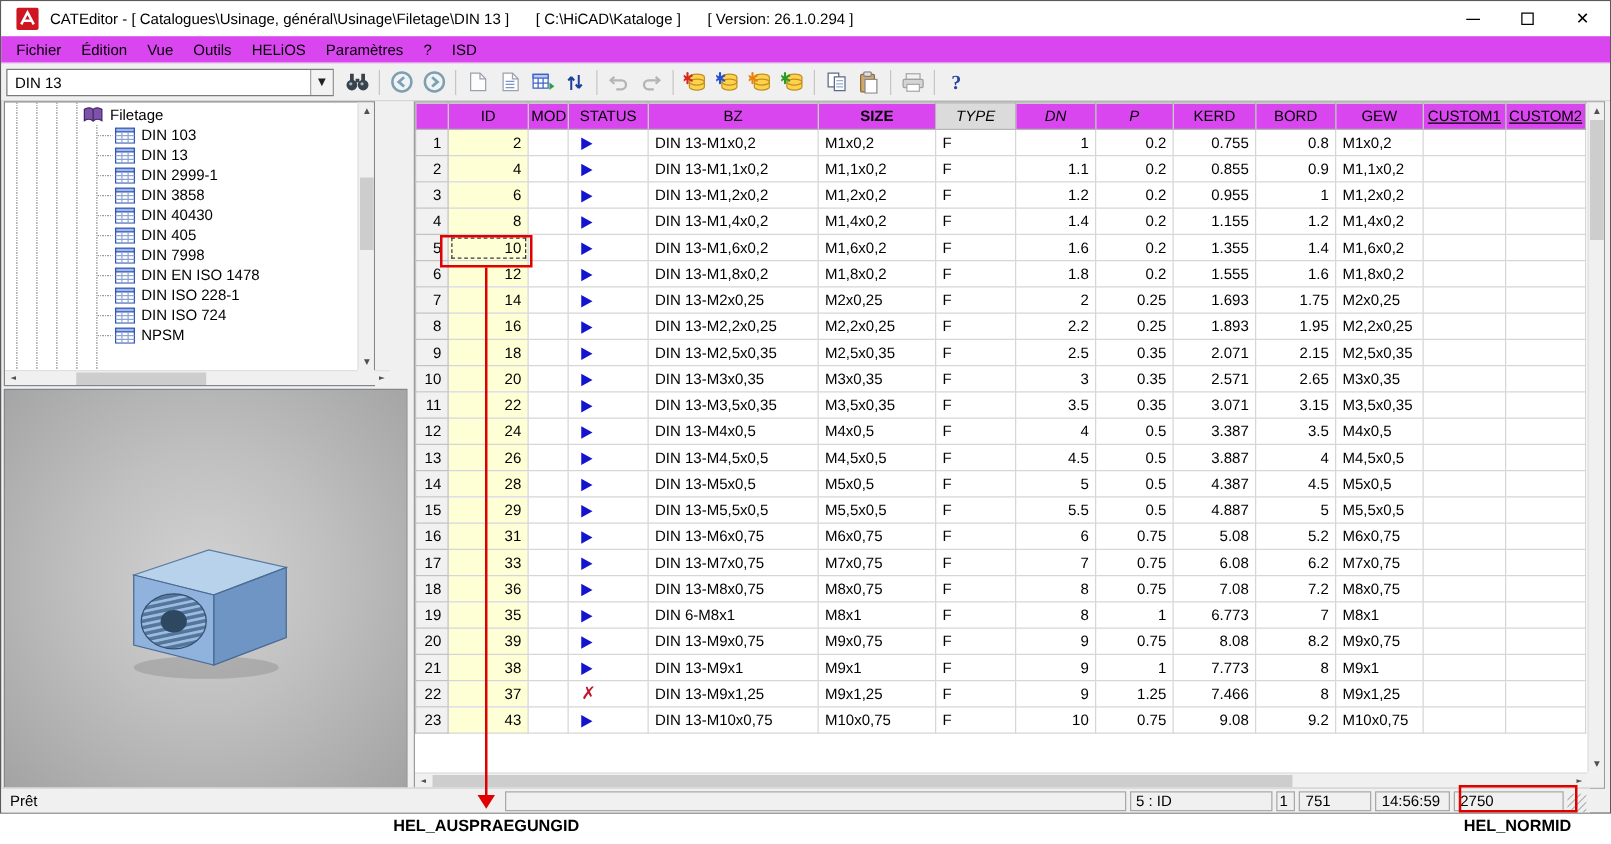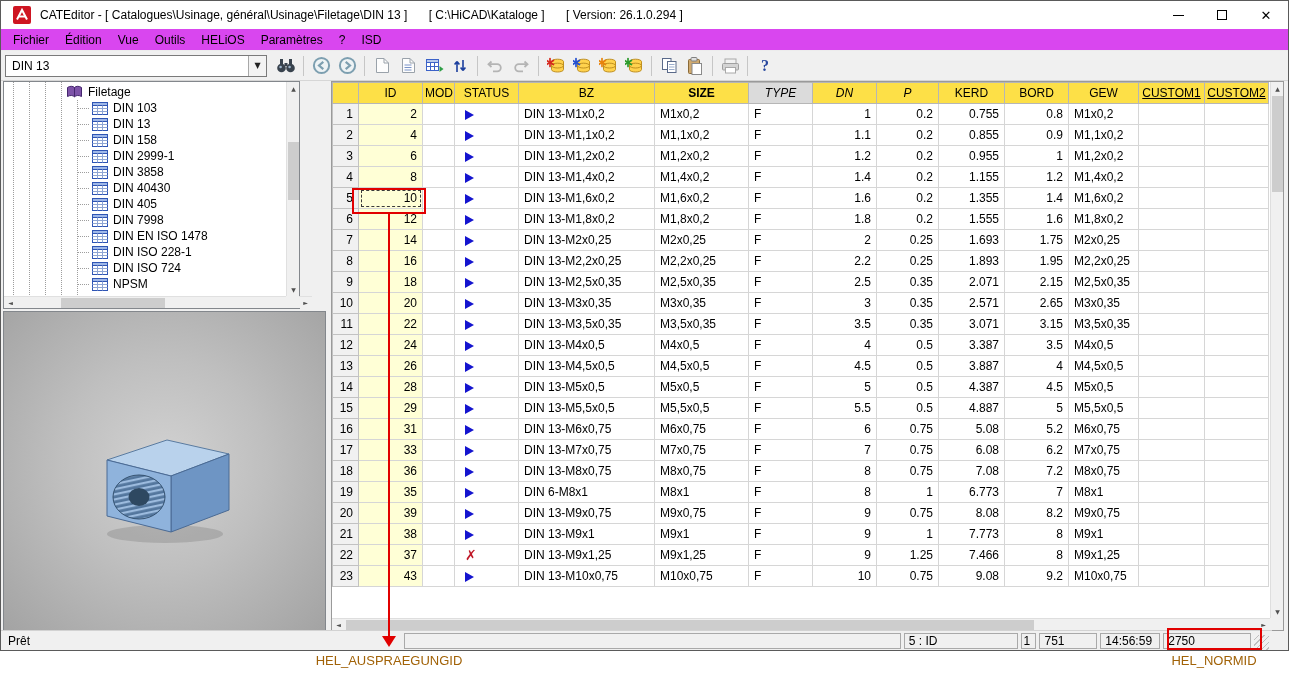--- a/index.html
+++ b/index.html
@@ -66,21 +66,21 @@
   .sb-arrow.v{height:13px}
   .thumb{background:#cdcdcd}
 
   
   .table-area{position:absolute;left:330px;top:80px;width:953px;height:550px;background:#fff;border:1px solid #9a9a9a}
   table{border-collapse:collapse;table-layout:fixed;width:936px;font-size:12px}
   col.c-num{width:26px}col.c-id{width:64px}col.c-mod{width:32px}col.c-status{width:64px}
   col.c-bz{width:136px}col.c-size{width:94px}col.c-type{width:64px}col.c-dn{width:64px}
   col.c-p{width:62px}col.c-kerd{width:66px}col.c-bord{width:64px}col.c-gew{width:70px}
   col.c-c1{width:66px}col.c-c2{width:64px}
-  thead th{background:#fde047;border:1px solid #b6b6b6;font-weight:normal;text-align:center;height:21px;overflow:hidden;white-space:nowrap;padding:0 2px}
+  thead th{background:#d946ef;border:1px solid #b6b6b6;font-weight:normal;text-align:center;height:21px;overflow:hidden;white-space:nowrap;padding:0 2px}
   th.h-size{font-weight:bold}
   th.h-type{font-style:italic;background:#dbdbdb}
   th.h-dn,th.h-p{font-style:italic}
   th.h-c1,th.h-c2{text-decoration:underline}
   tbody td{border:1px solid #d6d6d6;height:21px;padding:0 5px;white-space:nowrap;overflow:hidden;background:#fff}
   td.c-num{background:#f1f1f1;border-color:#c2c2c2;text-align:right}
   td.c-id{background:#ffffd6;text-align:right}
   td.r{text-align:right}
   td.cell-selected{outline:1px dashed #3a3a3a;outline-offset:-3px}
   .status-play{display:inline-block;width:0;height:0;border-top:5px solid transparent;border-bottom:5px solid transparent;border-left:9px solid #1414cf;margin-left:5px;vertical-align:middle}
@@ -108,21 +108,21 @@
   .f-time{width:60px}
   .f-normid{width:88px}
   .sb-grip{margin-left:auto;width:15px;height:15px;align-self:flex-end;
     background:repeating-linear-gradient(135deg,transparent 0 3px,#bdbdbd 3px 4px)}
 
   
   .anno{position:absolute;z-index:50}
   .anno-cell-box{left:352px;top:188px;width:74px;height:26px;border:2px solid #e10000}
   .anno-line{left:388px;top:214px;width:2px;height:422px;background:#e10000}
   .anno-arrowhead{left:382px;top:636px;width:0;height:0;border-left:7px solid transparent;border-right:7px solid transparent;border-top:11px solid #e10000}
-  .anno-label{color:#a16207;font-weight:normal;font-size:13px;white-space:nowrap}
+  .anno-label{color:#000000;font-weight:bold;font-size:13px;white-space:nowrap}
   .anno-label-1{left:299px;top:653px;width:180px;text-align:center}
   .anno-status-box{left:1167px;top:628px;width:95px;height:22px;border:2px solid #e10000}
   .anno-label-2{left:1160px;top:653px;width:108px;text-align:center}
   .anno-strip{position:absolute;left:0;top:651px;width:1289px;height:24px;background:#fff}
 </style>
 </head>
 <body>
 
 <div class="app-window">
 
@@ -391,33 +391,20 @@
               <svg width="16" height="13" viewBox="0 0 16 13">
                 <rect x="0.5" y="0.5" width="15" height="12" fill="#fff" stroke="#2f55b4"></rect>
                 <rect x="0.5" y="0.5" width="15" height="3" fill="#9fb8e8" stroke="#2f55b4"></rect>
                 <line x1="0.5" y1="6.5" x2="15.5" y2="6.5" stroke="#8fa6d4"></line>
                 <line x1="0.5" y1="9.5" x2="15.5" y2="9.5" stroke="#8fa6d4"></line>
                 <line x1="5.5" y1="3.5" x2="5.5" y2="12.5" stroke="#8fa6d4"></line>
                 <line x1="10.5" y1="3.5" x2="10.5" y2="12.5" stroke="#8fa6d4"></line>
               </svg>
             </span>
             <span>DIN 13</span>
-          </div>
-          <div class="tree-item">
-            <span class="tree-ic">
-              <svg width="16" height="13" viewBox="0 0 16 13">
-                <rect x="0.5" y="0.5" width="15" height="12" fill="#fff" stroke="#2f55b4"></rect>
-                <rect x="0.5" y="0.5" width="15" height="3" fill="#9fb8e8" stroke="#2f55b4"></rect>
-                <line x1="0.5" y1="6.5" x2="15.5" y2="6.5" stroke="#8fa6d4"></line>
-                <line x1="0.5" y1="9.5" x2="15.5" y2="9.5" stroke="#8fa6d4"></line>
-                <line x1="5.5" y1="3.5" x2="5.5" y2="12.5" stroke="#8fa6d4"></line>
-                <line x1="10.5" y1="3.5" x2="10.5" y2="12.5" stroke="#8fa6d4"></line>
-              </svg>
-            </span>
-            <span>DIN 158</span>
           </div>
           <div class="tree-item">
             <span class="tree-ic">
               <svg width="16" height="13" viewBox="0 0 16 13">
                 <rect x="0.5" y="0.5" width="15" height="12" fill="#fff" stroke="#2f55b4"></rect>
                 <rect x="0.5" y="0.5" width="15" height="3" fill="#9fb8e8" stroke="#2f55b4"></rect>
                 <line x1="0.5" y1="6.5" x2="15.5" y2="6.5" stroke="#8fa6d4"></line>
                 <line x1="0.5" y1="9.5" x2="15.5" y2="9.5" stroke="#8fa6d4"></line>
                 <line x1="5.5" y1="3.5" x2="5.5" y2="12.5" stroke="#8fa6d4"></line>
                 <line x1="10.5" y1="3.5" x2="10.5" y2="12.5" stroke="#8fa6d4"></line>

